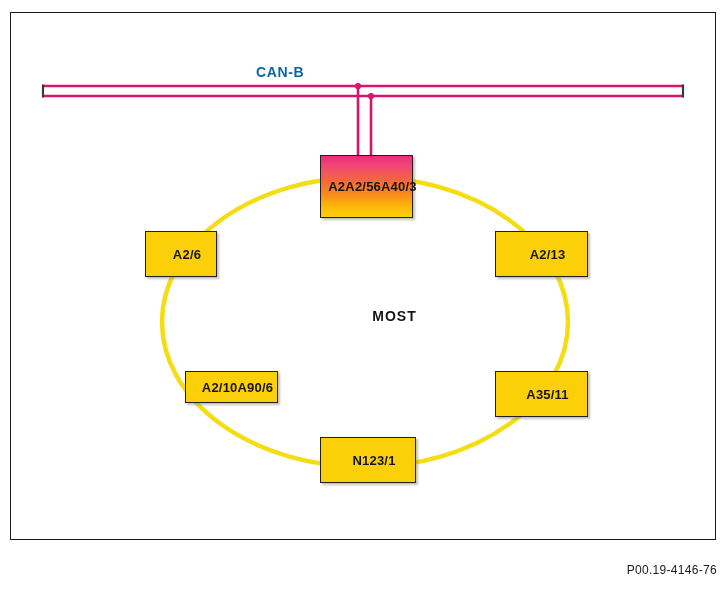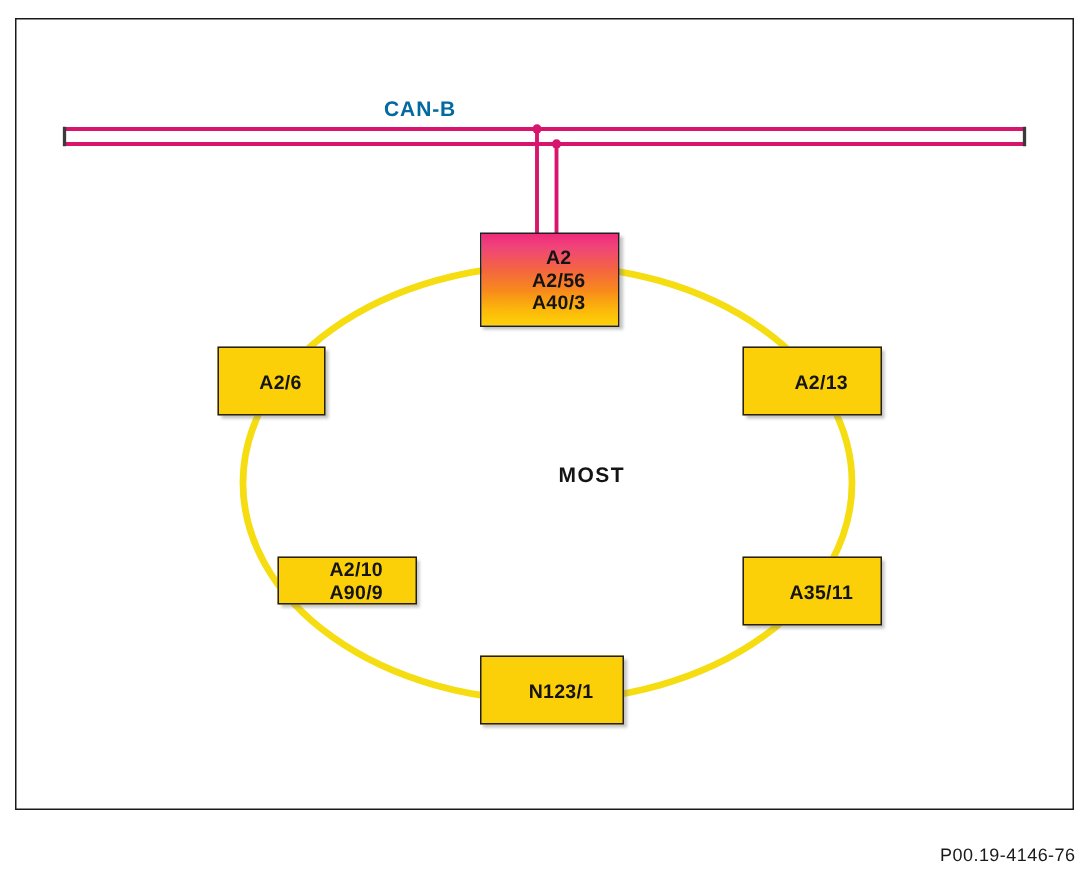--- a/index.html
+++ b/index.html
@@ -44,21 +44,20 @@
   }
 
   
   .node {
     position: absolute;
     box-sizing: border-box;
     border: 1.5px solid #231f20;
     background: #fbd008;
     box-shadow: 2px 2px 2px rgba(120,120,120,0.45);
     display: flex;
-    flex-direction: column;
     align-items: center;
     justify-content: center;
     color: #141414;
     font-weight: bold;
     font-size: 13px;
     line-height: 15px;
     letter-spacing: 0.2px;
     padding-left: 12px;
   }
   .node.gradient {
@@ -144,21 +143,21 @@
   <div class="node" style="left:145px; top:231px; width:72px; height:46px;">
     <span class="line">A2/6</span>
   </div>
 
   <div class="node" style="left:495px; top:231px; width:93px; height:46px;">
     <span class="line">A2/13</span>
   </div>
 
   <div class="node" style="left:145px; top:371px; width:93px; height:32px;margin-left:40px;">
     <span class="line">A2/10</span>
-    <span class="line">A90/9</span>
+    <span class="line">A90/6</span>
   </div>
 
   <div class="node" style="left:495px; top:371px; width:93px; height:46px;">
     <span class="line">A35/11</span>
   </div>
 
   <div class="node" style="left:320px; top:437px; width:96px; height:46px;">
     <span class="line">N123/1</span>
   </div>
 

